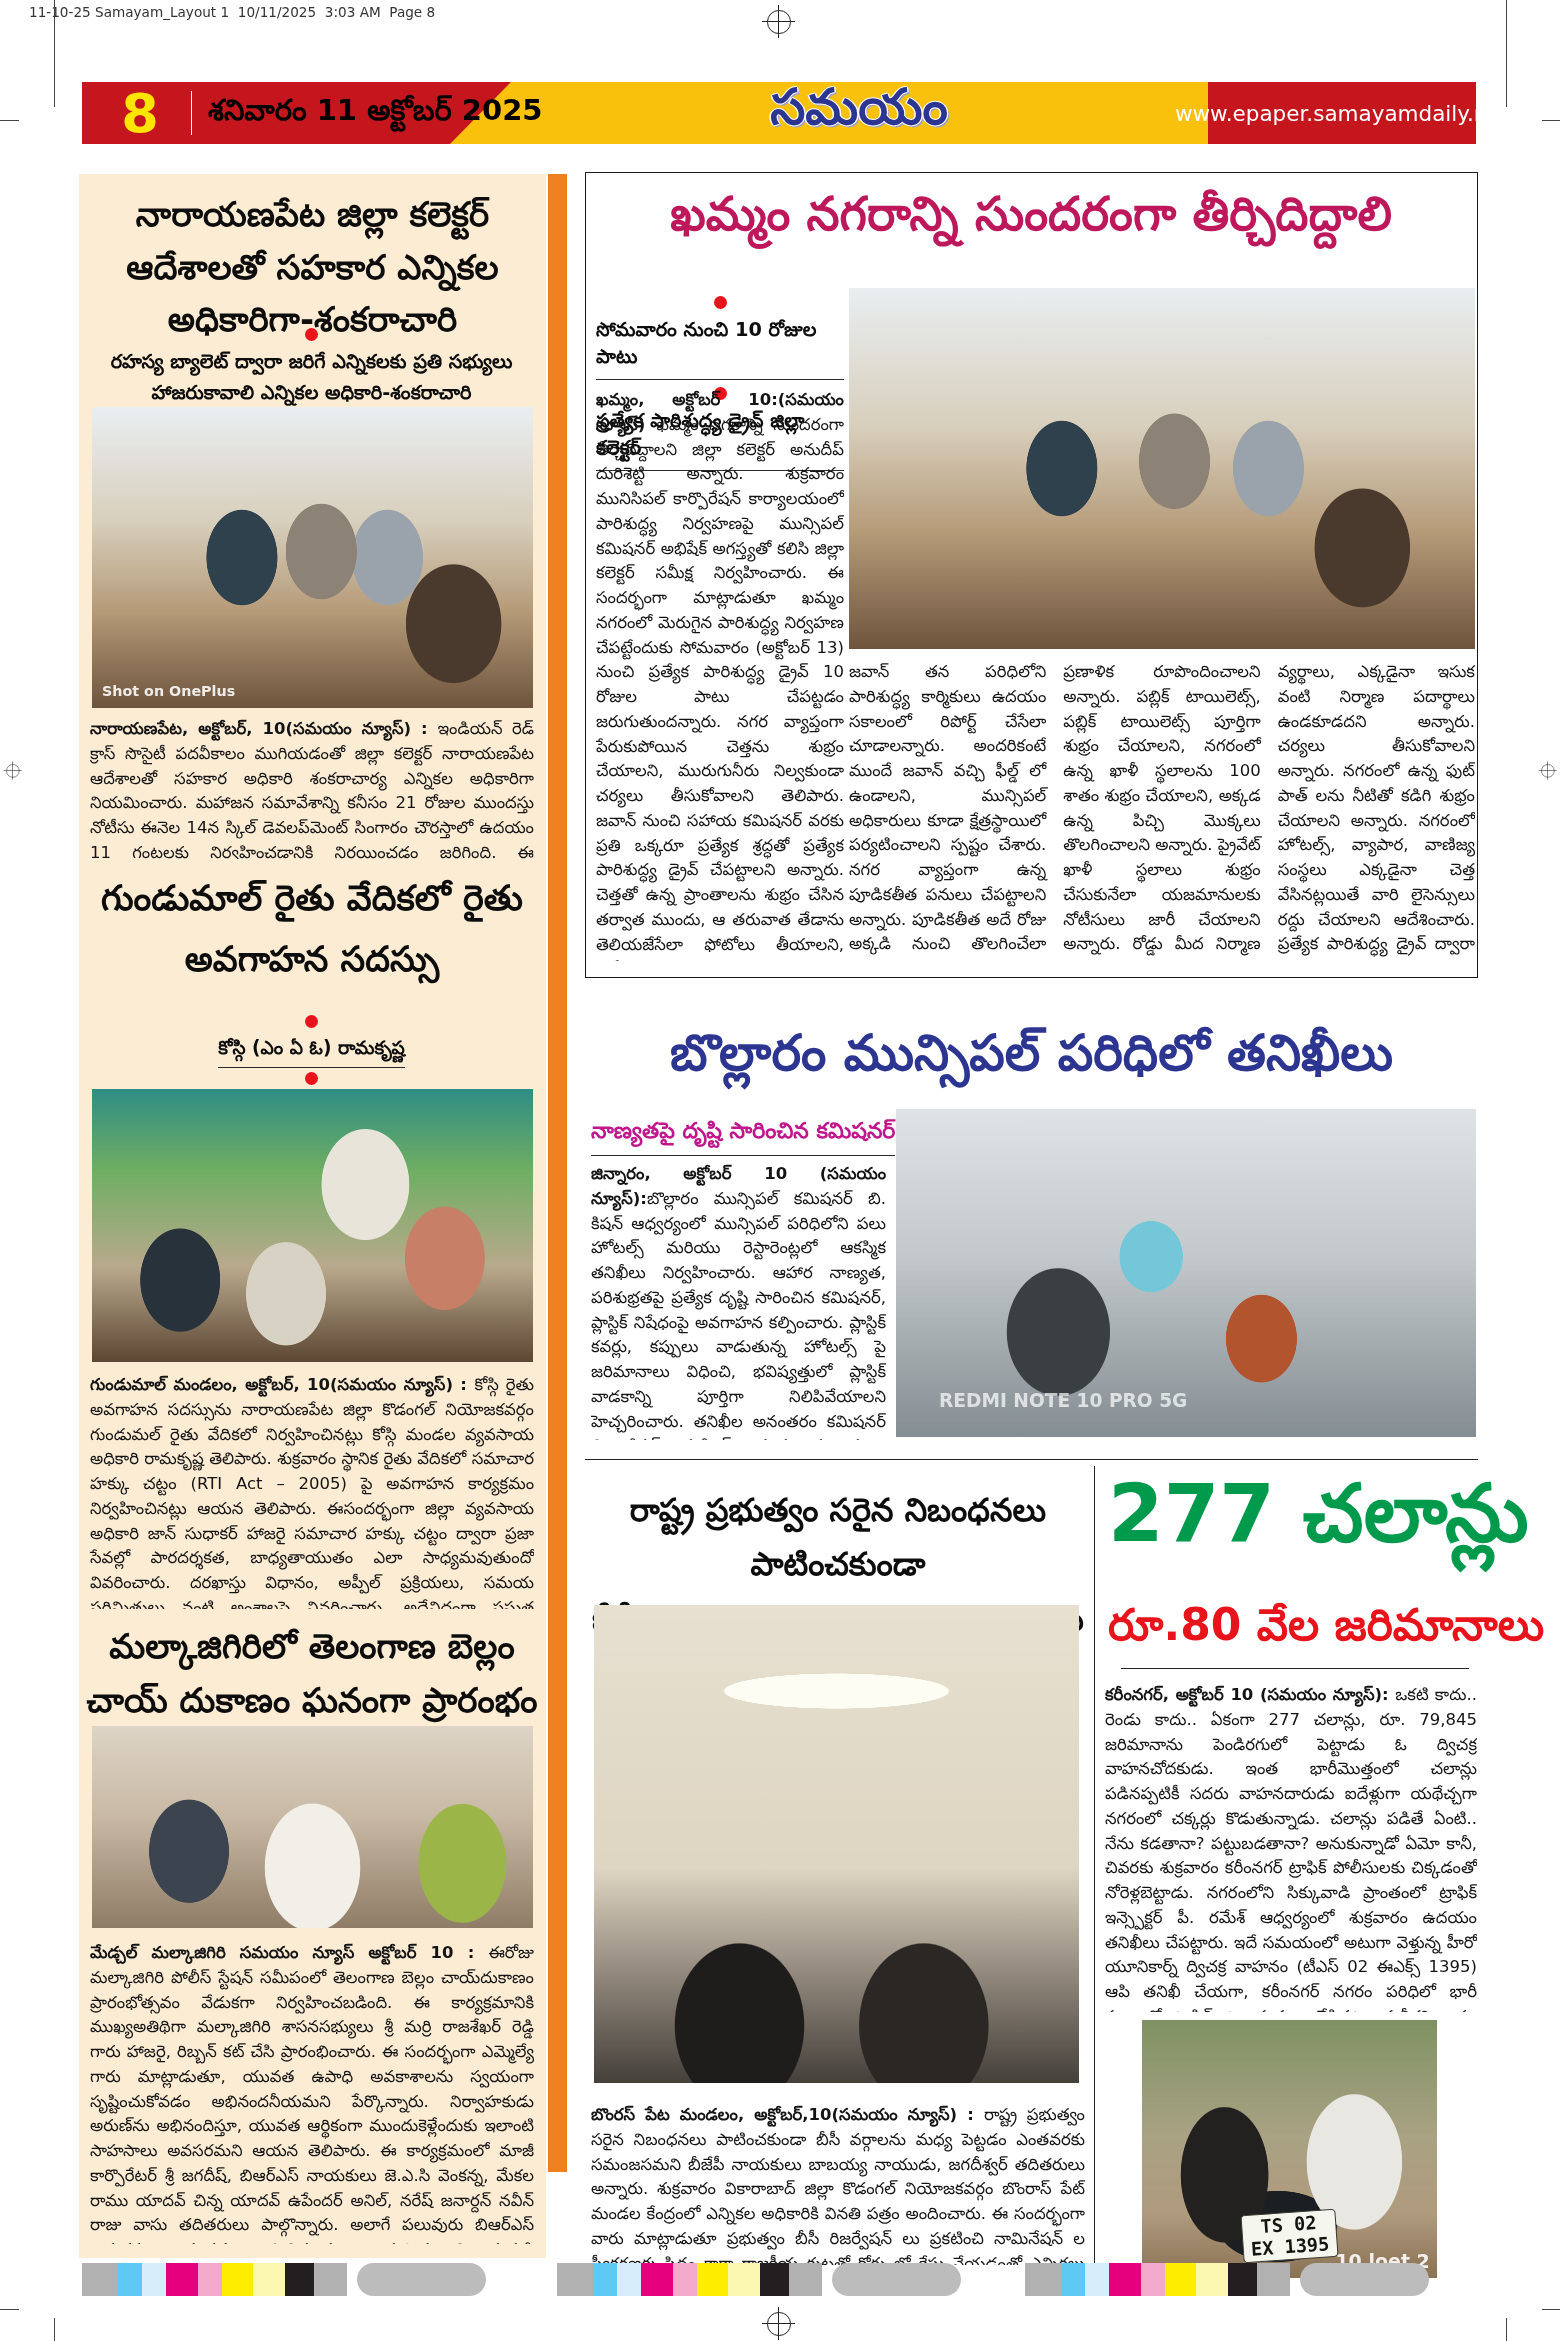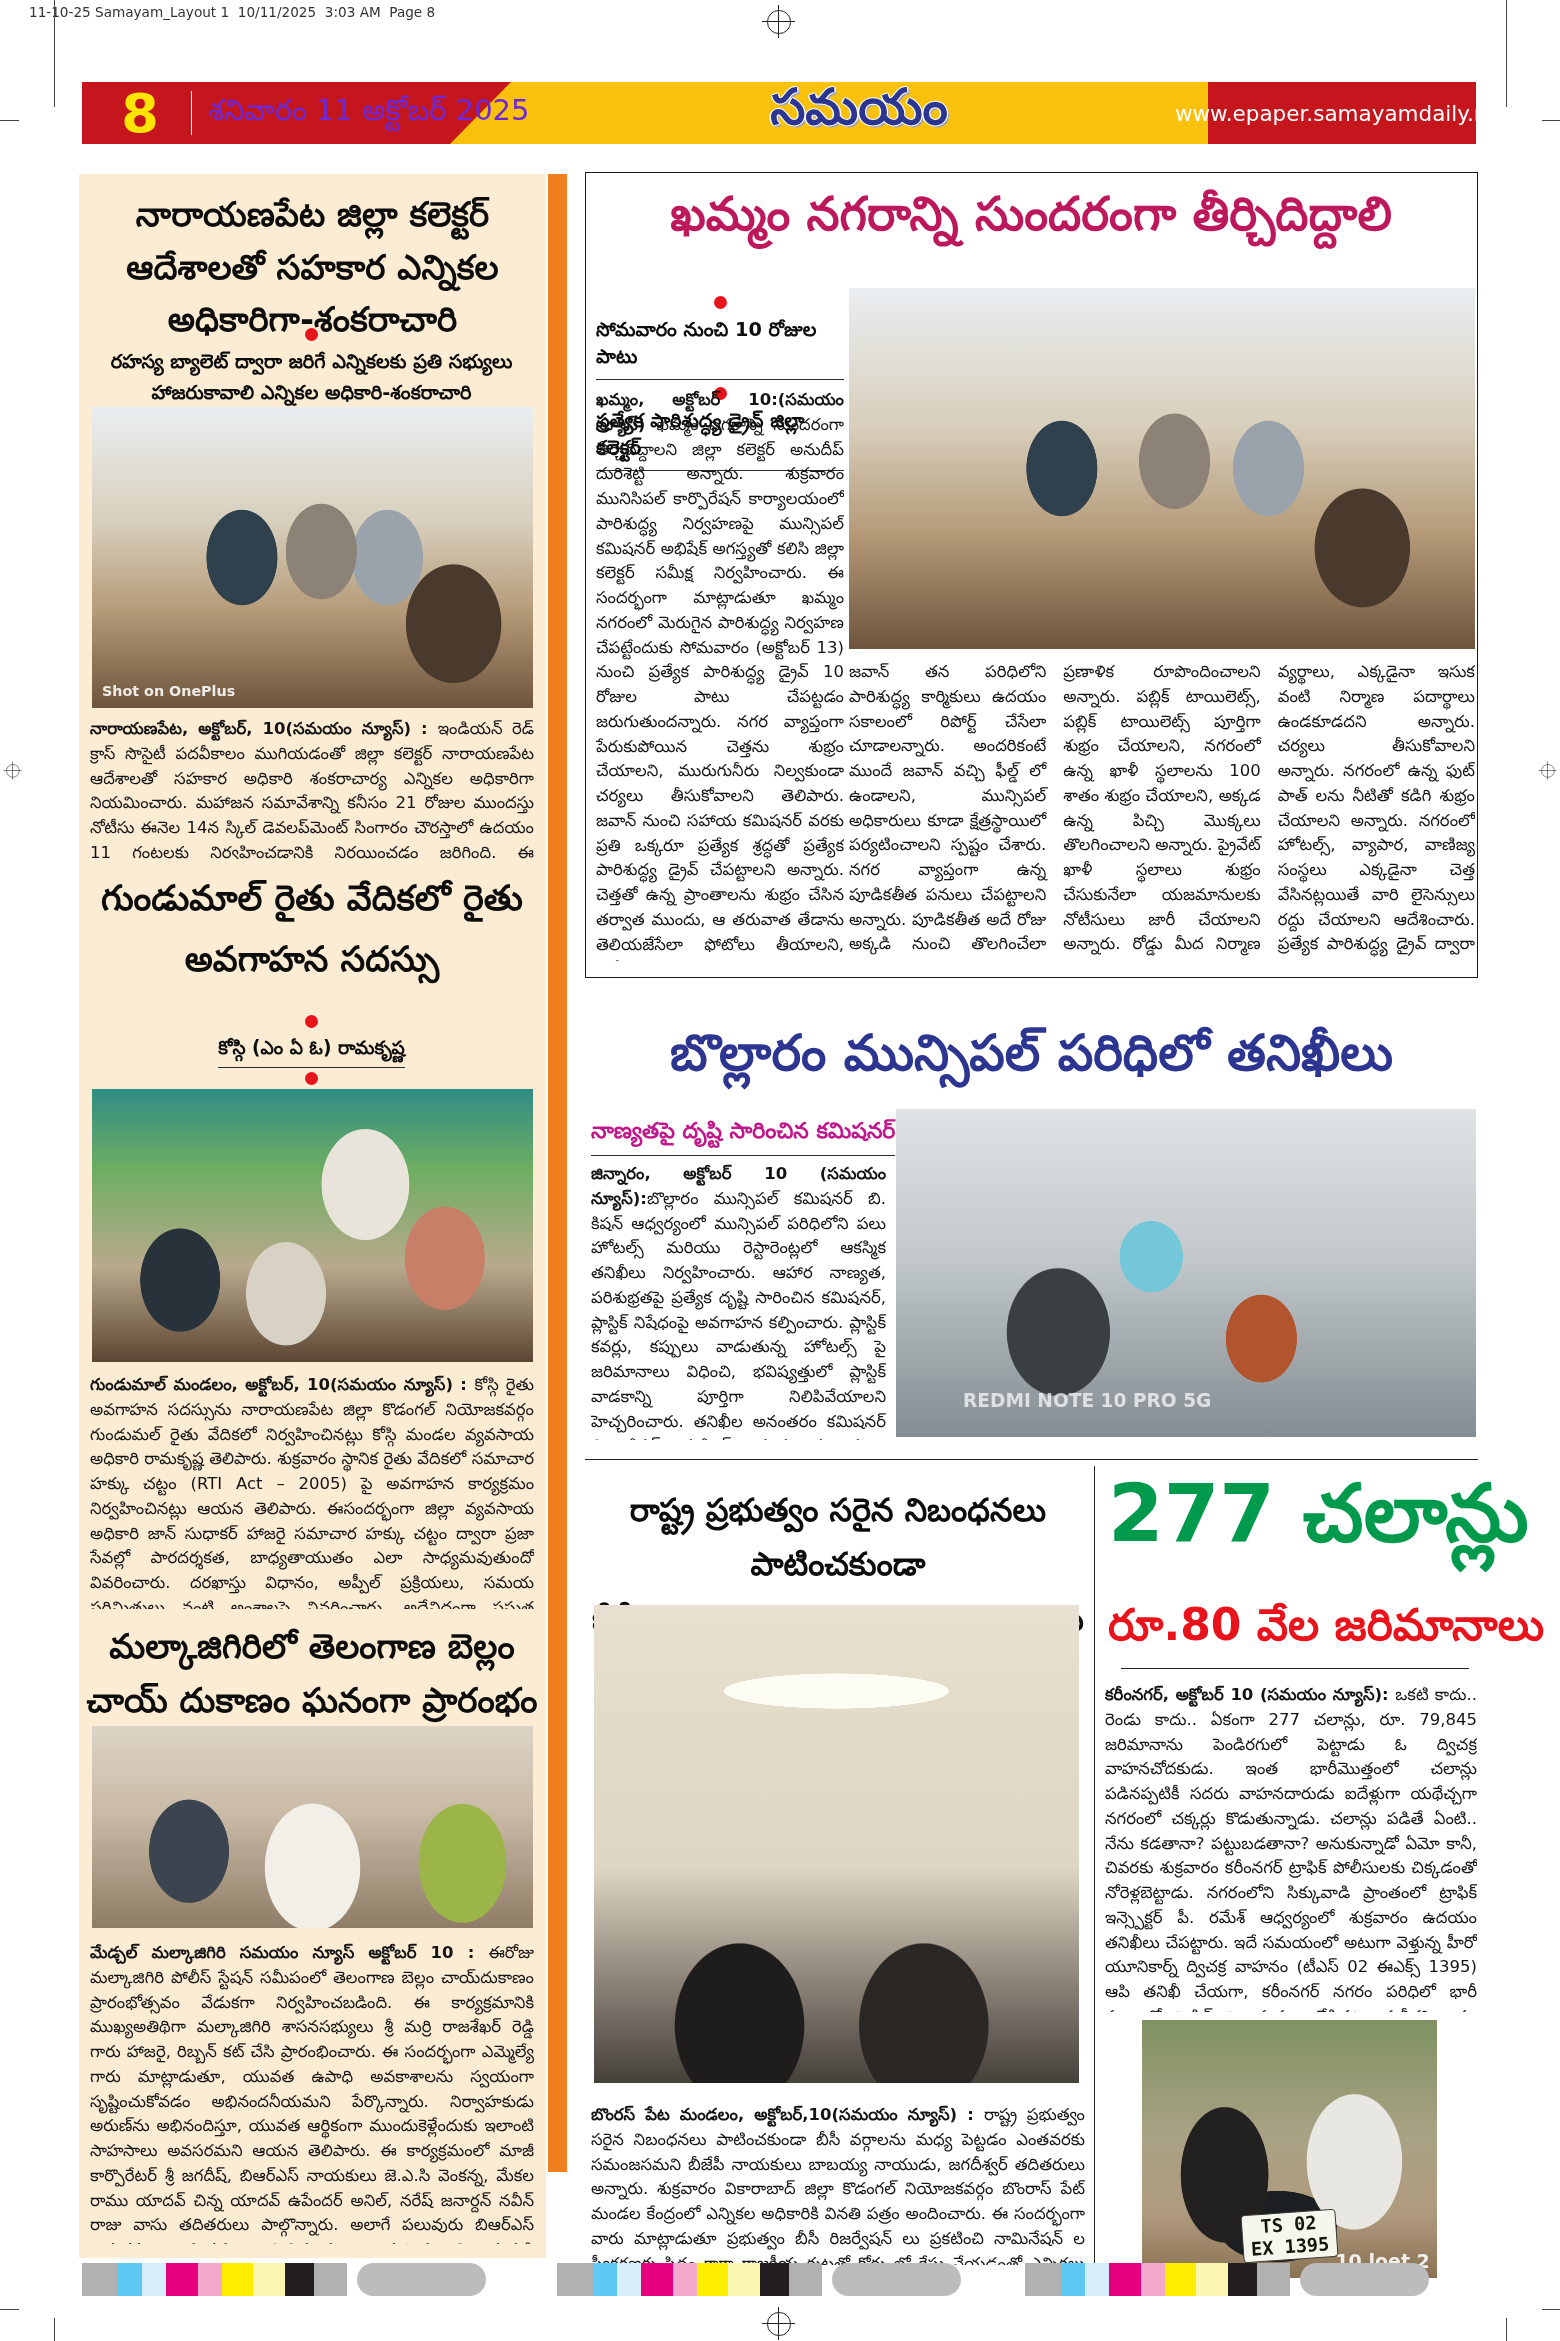--- a/index.html
+++ b/index.html
@@ -16,21 +16,21 @@
   
   .masthead{left:82px;top:82px;width:1394px;height:62px;background:#f9c10b;}
   .mh-red-left{position:absolute;left:0;top:0;width:429px;height:100%;background:#c4161c;
                clip-path:polygon(0 0,100% 0,calc(100% - 61px) 100%,0 100%);}
   .mh-red-right{position:absolute;left:1126px;top:0;width:268px;height:100%;background:#c4161c;
                 display:flex;align-items:center;justify-content:center;}
   .mh-num{position:absolute;left:18.6px;top:0;width:79px;height:100%;display:flex;align-items:center;justify-content:center;
           font-size:54px;font-weight:bold;color:#ffe400;}
   .mh-sep{position:absolute;left:109px;top:8.6px;width:1.4px;height:44px;background:#ffffff;}
   .mh-date{position:absolute;left:126px;top:0;height:100%;display:flex;align-items:center;
-           font-size:29px;font-weight:normal;color:#6d28d9;white-space:nowrap;}
+           font-size:29px;font-weight:bold;color:#000000;white-space:nowrap;}
   .mh-title{position:absolute;left:429px;top:0;width:696px;height:100%;display:flex;align-items:center;justify-content:center;
             font-size:50px;font-weight:bold;color:#2c3590;
             text-shadow:-1.4px 0 #fff,1.4px 0 #fff,0 -1.4px #fff,0 1.4px #fff,2.1px 2.1px 0 #9aa0c5;}
   .mh-url{font-size:21.5px;color:#ffffff;white-space:nowrap;}
   
   .rail{left:79px;top:174px;width:467px;height:2084px;background:#fcecd4;}
   .divider{left:548px;top:174px;width:18.6px;height:1998px;background:#f07f1d;}
   .hl-black{font-weight:bold;color:#0d0d0d;text-align:center;line-height:1.55;}
   .bullets{display:flex;flex-direction:column;align-items:center;gap:4.3px;}
   .b-row{display:flex;align-items:center;gap:8.6px;font-weight:bold;color:#0d0d0d;flex-direction:column;}
@@ -176,21 +176,21 @@
     <div class="abs photo ph-meeting" style="left:263px;top:115px;width:626px;height:361px;"></div>
     <div class="abs body-text cols3" style="left:263px;top:487px;width:626px;height:306px;">జవాన్ తన పరిధిలోని పారిశుద్ధ్య కార్మికులు ఉదయం సకాలంలో రిపోర్ట్ చేసేలా చూడాలన్నారు. అందరికంటే ముందే జవాన్ వచ్చి ఫీల్డ్ లో ఉండాలని, మున్సిపల్ అధికారులు కూడా క్షేత్రస్థాయిలో పర్యటించాలని స్పష్టం చేశారు. నగర వ్యాప్తంగా ఉన్న పూడికతీత పనులు చేపట్టాలని అన్నారు. పూడికతీత అదే రోజు అక్కడి నుంచి తొలగించేలా ప్రణాళిక రూపొందించాలని అన్నారు. పబ్లిక్ టాయిలెట్స్, పబ్లిక్ టాయిలెట్స్ పూర్తిగా శుభ్రం చేయాలని, నగరంలో ఉన్న ఖాళీ స్థలాలను 100 శాతం శుభ్రం చేయాలని, అక్కడ ఉన్న పిచ్చి మొక్కలు తొలగించాలని అన్నారు. ప్రైవేట్ ఖాళీ స్థలాలు శుభ్రం చేసుకునేలా యజమానులకు నోటీసులు జారీ చేయాలని అన్నారు. రోడ్డు మీద నిర్మాణ వ్యర్థాలు, ఎక్కడైనా ఇసుక వంటి నిర్మాణ పదార్థాలు ఉండకూడదని అన్నారు. చర్యలు తీసుకోవాలని అన్నారు. నగరంలో ఉన్న ఫుట్ పాత్ లను నీటితో కడిగి శుభ్రం చేయాలని అన్నారు. నగరంలో హోటల్స్, వ్యాపార, వాణిజ్య సంస్థలు ఎక్కడైనా చెత్త వేసినట్లయితే వారి లైసెన్సులు రద్దు చేయాలని ఆదేశించారు. ప్రత్యేక పారిశుద్ధ్య డ్రైవ్ ద్వారా వచ్చిన మార్పు స్పష్టంగా తెలియజేసేలా చూడాలని అన్నారు. ప్రతి చోట శుభ్రం చేయడానికి ముందు, తర్వాత పరిస్థితులను సమీక్షించాలని అన్నారు. 10 రోజులకు సంబంధించి జవాన్ కు కార్యాచరణ అందించాలని అన్నారు. నగరంలో 15 రోజులలో ప్రధాన రహదారిపై ఎక్కడా గుంతలు లేకుండా చర్యలు తీసుకోవాలని కలెక్టర్ ఇంజనీరింగ్ అధికారులను ఆదేశించారు. ఈ సమావేశంలో అడిషనల్ కమీషనర్ అనిల్ కుమార్, శానిటేషన్ ఇన్స్పెక్టర్లు, సూపర్‌వైజర్, జవాన్ లు, సంబంధిత అధికారులు, తదితరులు పాల్గొన్నారు.</div>
   </div>
 
   <div class="abs hl-blue" style="left:585px;top:1024px;width:893px;">బొల్లారం మున్సిపల్ పరిధిలో తనిఖీలు</div>
   <div class="abs subhead-magenta uline" style="left:591px;top:1118px;padding-bottom:5.7px;">నాణ్యతపై దృష్టి సారించిన కమిషనర్</div>
   <div class="abs body-text" style="left:591px;top:1162px;width:295px;height:278px;">
     <b class="lead">జిన్నారం, అక్టోబర్ 10 (సమయం న్యూస్):</b><span>బొల్లారం మున్సిపల్ కమిషనర్ బి. కిషన్ ఆధ్వర్యంలో మున్సిపల్ పరిధిలోని పలు హోటల్స్ మరియు రెస్టారెంట్లలో ఆకస్మిక తనిఖీలు నిర్వహించారు. ఆహార నాణ్యత, పరిశుభ్రతపై ప్రత్యేక దృష్టి సారించిన కమిషనర్, ప్లాస్టిక్ నిషేధంపై అవగాహన కల్పించారు. ప్లాస్టిక్ కవర్లు, కప్పులు వాడుతున్న హోటల్స్ పై జరిమానాలు విధించి, భవిష్యత్తులో ప్లాస్టిక్ వాడకాన్ని పూర్తిగా నిలిపివేయాలని హెచ్చరించారు. తనిఖీల అనంతరం కమిషనర్ బి. కిషన్ డంపింగ్ యార్డు ను కూడా సందర్శించి, వ్యర్థాల నిర్వహణ విధానాన్ని పరిశీలించారు. మున్సిపాలిటీ పరిధిలో పరిశుభ్రత ప్రమాణాలు కచ్చితంగా పాటించాలని సంబంధిత అధికారులకు సూచించారు. ఈ కార్యక్రమంలో మున్సిపల్ మేనేజర్ జి. మల్లికార్జున స్వామి, రెవెన్యూ ఆఫీసర్ నర్సింలు, సానిటరీ ఇన్స్పెక్టర్ వినోద్ పాల్గొన్నారు.</span>
   </div>
   <div class="abs photo ph-kitchen" style="left:896px;top:1109px;width:580px;height:328px;">
-    <span class="wm" style="left:43px;bottom:26px;font-size:18.6px;opacity:.8;margin-left:24px;">REDMI NOTE 10 PRO 5G</span>
+    <span class="wm" style="left:43px;bottom:26px;font-size:18.6px;opacity:.8;">REDMI NOTE 10 PRO 5G</span>
   </div>
   <div class="abs rule-h" style="left:585px;top:1459px;width:893px;height:1.4px;"></div>
 
   <div class="abs hl-black" style="left:588px;top:1483px;width:500px;font-size:32px;line-height:1.7;">
     <div>రాష్ట్ర ప్రభుత్వం సరైన నిబంధనలు పాటించకుండా</div>
     <div>బీసీ వర్గాలను మధ్య పెట్టడం ఎంతవరకు సమంజసం</div>
   </div>
   <div class="abs photo ph-room" style="left:594px;top:1605px;width:485px;height:478px;"></div>
   <div class="abs body-text" style="left:591px;top:2103px;width:494px;height:162px;">
     <b class="lead">బొంరస్ పేట మండలం, అక్టోబర్,10(సమయం న్యూస్) : </b><span>రాష్ట్ర ప్రభుత్వం సరైన నిబంధనలు పాటించకుండా బీసీ వర్గాలను మధ్య పెట్టడం ఎంతవరకు సమంజసమని బీజేపీ నాయకులు బాబయ్య నాయుడు, జగదీశ్వర్ తదితరులు అన్నారు. శుక్రవారం వికారాబాద్ జిల్లా కొడంగల్ నియోజకవర్గం బొంరాస్ పేట్ మండల కేంద్రంలో ఎన్నికల అధికారికి వినతి పత్రం అందించారు. ఈ సందర్భంగా వారు మాట్లాడుతూ ప్రభుత్వం బీసీ రిజర్వేషన్ లు ప్రకటించి నామినేషన్ ల స్వీకరణకు సిద్ధం కాగా రాజకీయ కుట్రతో కోర్టు లో కేసు వేయడంతో ఎన్నికలు వాయిదా పడటం జరిగిందని ఆరోపించారు. మతపరమైన రిజర్వేషన్లకు బీజేపీ వ్యతిరేకము అన్నారు. ఈ కార్యక్రమంలో దశరథ్, పుట్టి శ్రీనివాస్ తదితరులు పాల్గొన్నారు.</span>

